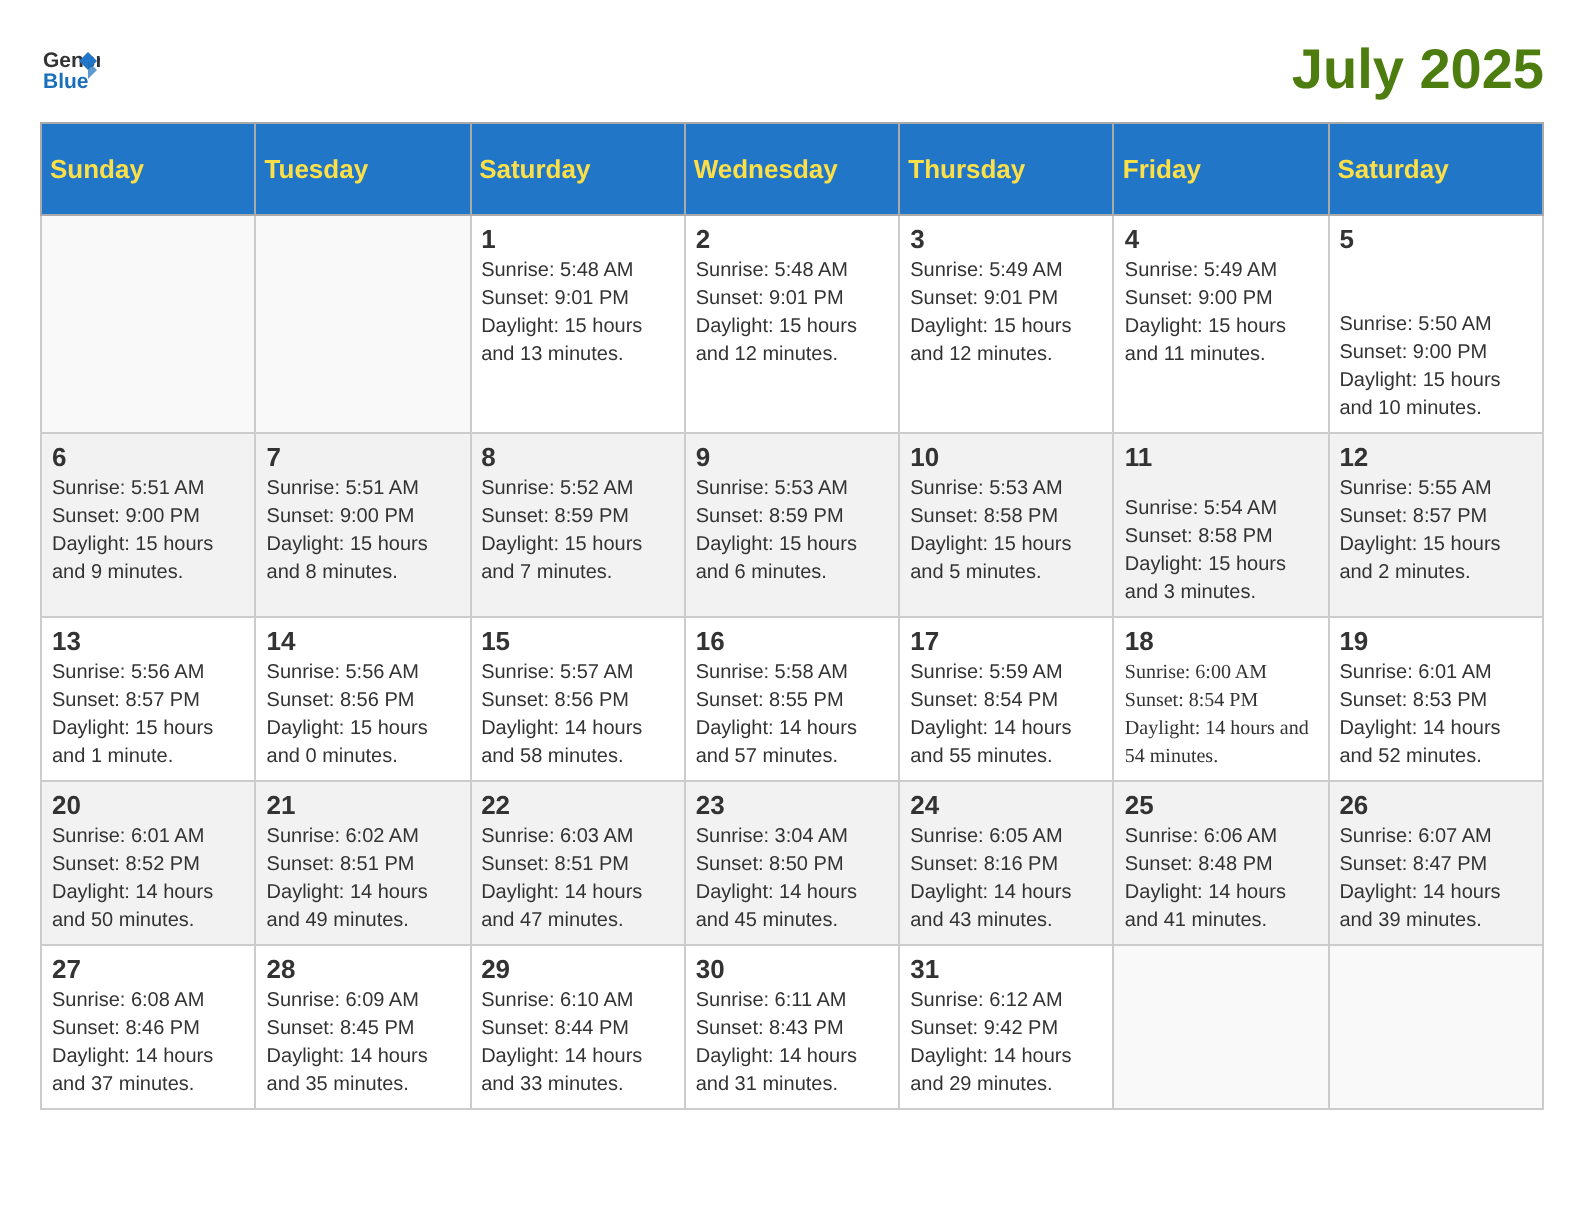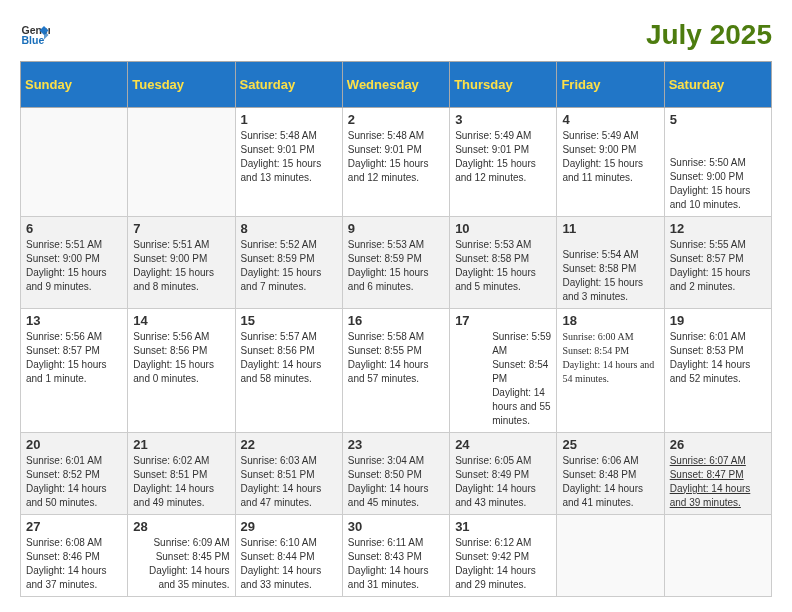--- a/index.html
+++ b/index.html
@@ -209,21 +209,21 @@
 Daylight: 14 hours and 58 minutes.</div>
         </td>
         <td>
           <span class="day-number">16</span>
           <div class="day-info" style="white-space: pre-line;">Sunrise: 5:58 AM
 Sunset: 8:55 PM
 Daylight: 14 hours and 57 minutes.</div>
         </td>
         <td>
           <span class="day-number">17</span>
-          <div class="day-info" style="white-space: pre-line; margin-left: 37px;">Sunrise: 5:59 AM
+          <div class="day-info" style="white-space: pre-line;">Sunrise: 5:59 AM
 Sunset: 8:54 PM
 Daylight: 14 hours and 55 minutes.</div>
         </td>
         <td>
           <span class="day-number">18</span>
           <div class="day-info" style="white-space: pre-line; font-family: Liberation Serif, serif;">Sunrise: 6:00 AM
 Sunset: 8:54 PM
 Daylight: 14 hours and 54 minutes.</div>
         </td>
         <td>
@@ -254,46 +254,46 @@
         </td>
         <td>
           <span class="day-number">23</span>
           <div class="day-info" style="white-space: pre-line;">Sunrise: 3:04 AM
 Sunset: 8:50 PM
 Daylight: 14 hours and 45 minutes.</div>
         </td>
         <td>
           <span class="day-number">24</span>
           <div class="day-info" style="white-space: pre-line;">Sunrise: 6:05 AM
-Sunset: 8:49 PM
+Sunset: 8:16 PM
 Daylight: 14 hours and 43 minutes.</div>
         </td>
         <td>
           <span class="day-number">25</span>
           <div class="day-info" style="white-space: pre-line;">Sunrise: 6:06 AM
 Sunset: 8:48 PM
 Daylight: 14 hours and 41 minutes.</div>
         </td>
         <td>
           <span class="day-number">26</span>
-          <div class="day-info" style="white-space: pre-line; text-decoration: underline;">Sunrise: 6:07 AM
+          <div class="day-info" style="white-space: pre-line;">Sunrise: 6:07 AM
 Sunset: 8:47 PM
 Daylight: 14 hours and 39 minutes.</div>
         </td>
       </tr>
       <tr>
         <td>
           <span class="day-number">27</span>
           <div class="day-info" style="white-space: pre-line;">Sunrise: 6:08 AM
 Sunset: 8:46 PM
 Daylight: 14 hours and 37 minutes.</div>
         </td>
         <td>
           <span class="day-number">28</span>
-          <div class="day-info" style="white-space: pre-line; text-align: right;">Sunrise: 6:09 AM
+          <div class="day-info" style="white-space: pre-line;">Sunrise: 6:09 AM
 Sunset: 8:45 PM
 Daylight: 14 hours and 35 minutes.</div>
         </td>
         <td>
           <span class="day-number">29</span>
           <div class="day-info" style="white-space: pre-line;">Sunrise: 6:10 AM
 Sunset: 8:44 PM
 Daylight: 14 hours and 33 minutes.</div>
         </td>
         <td>

